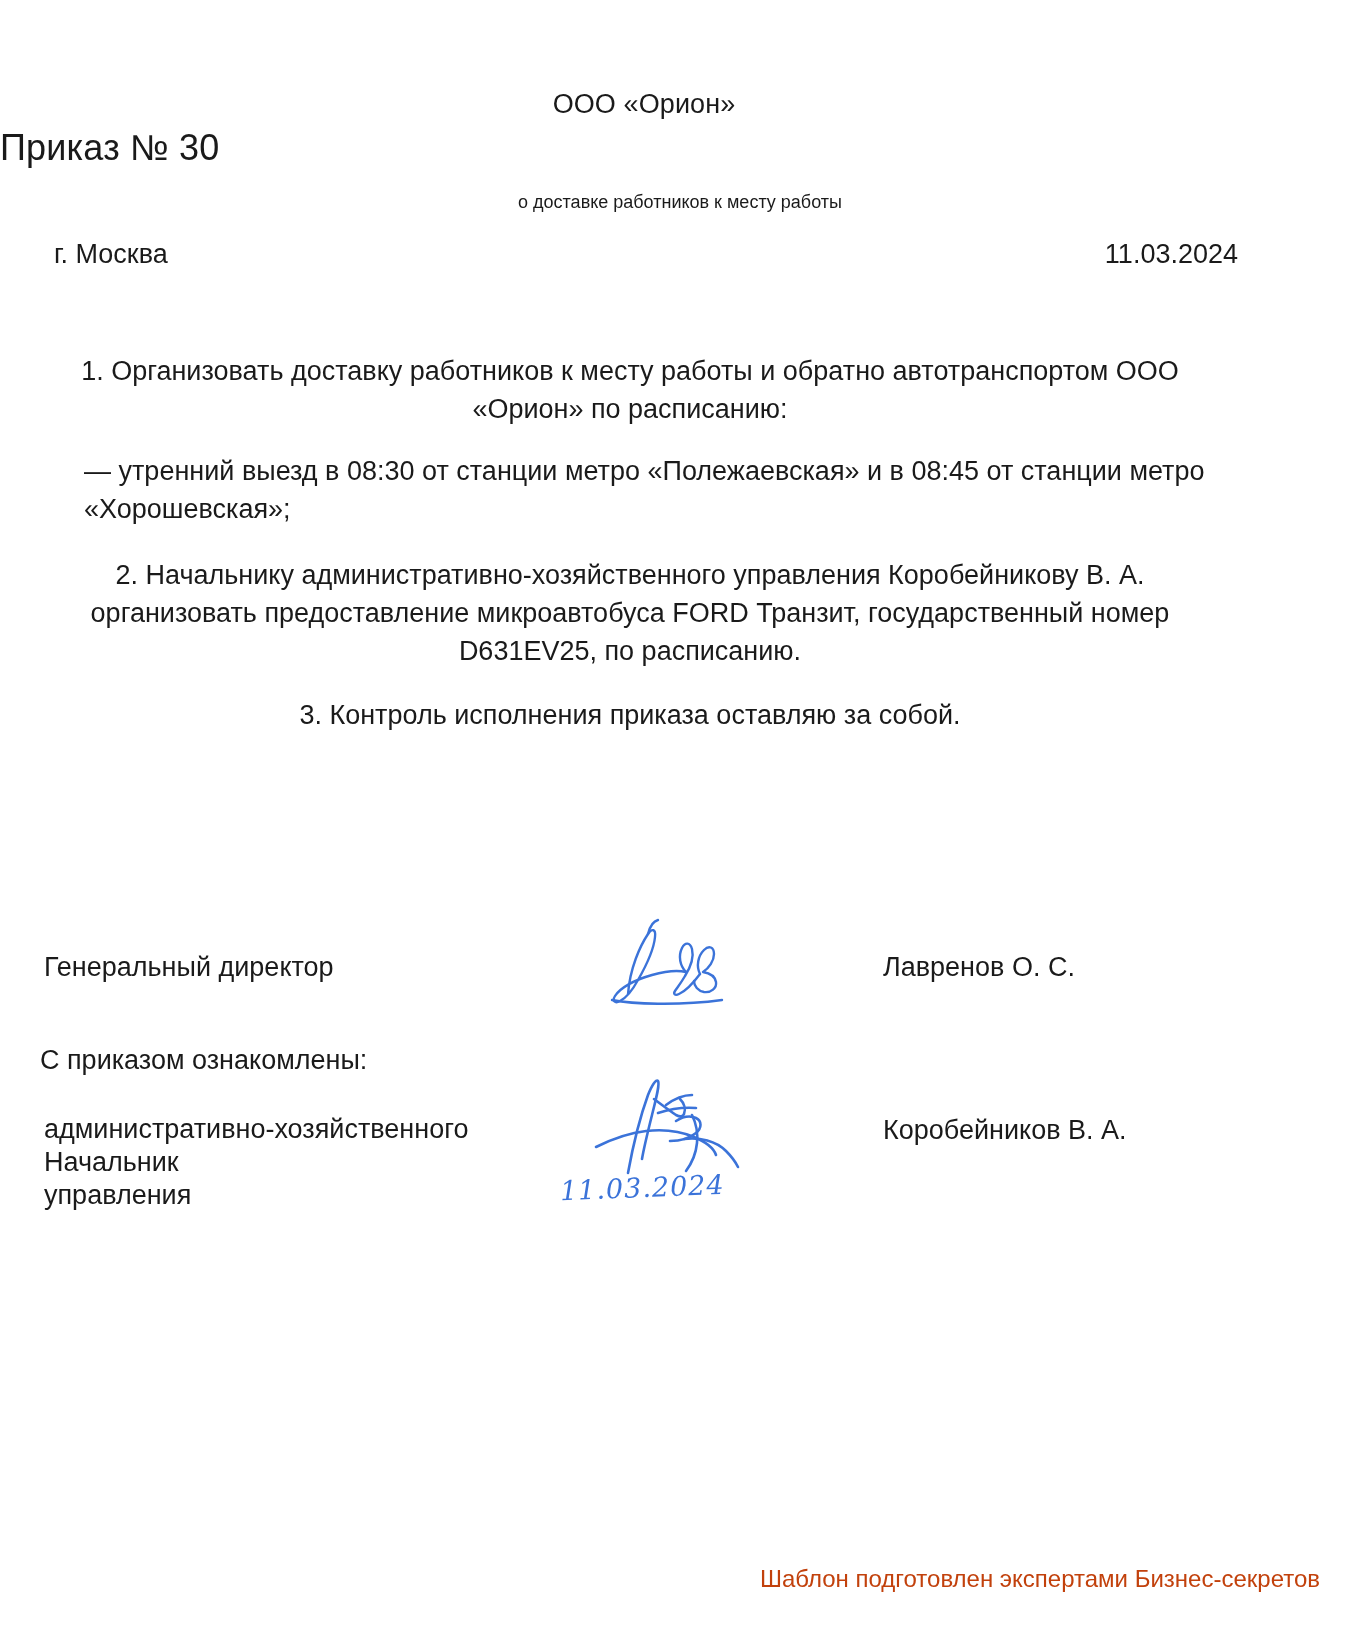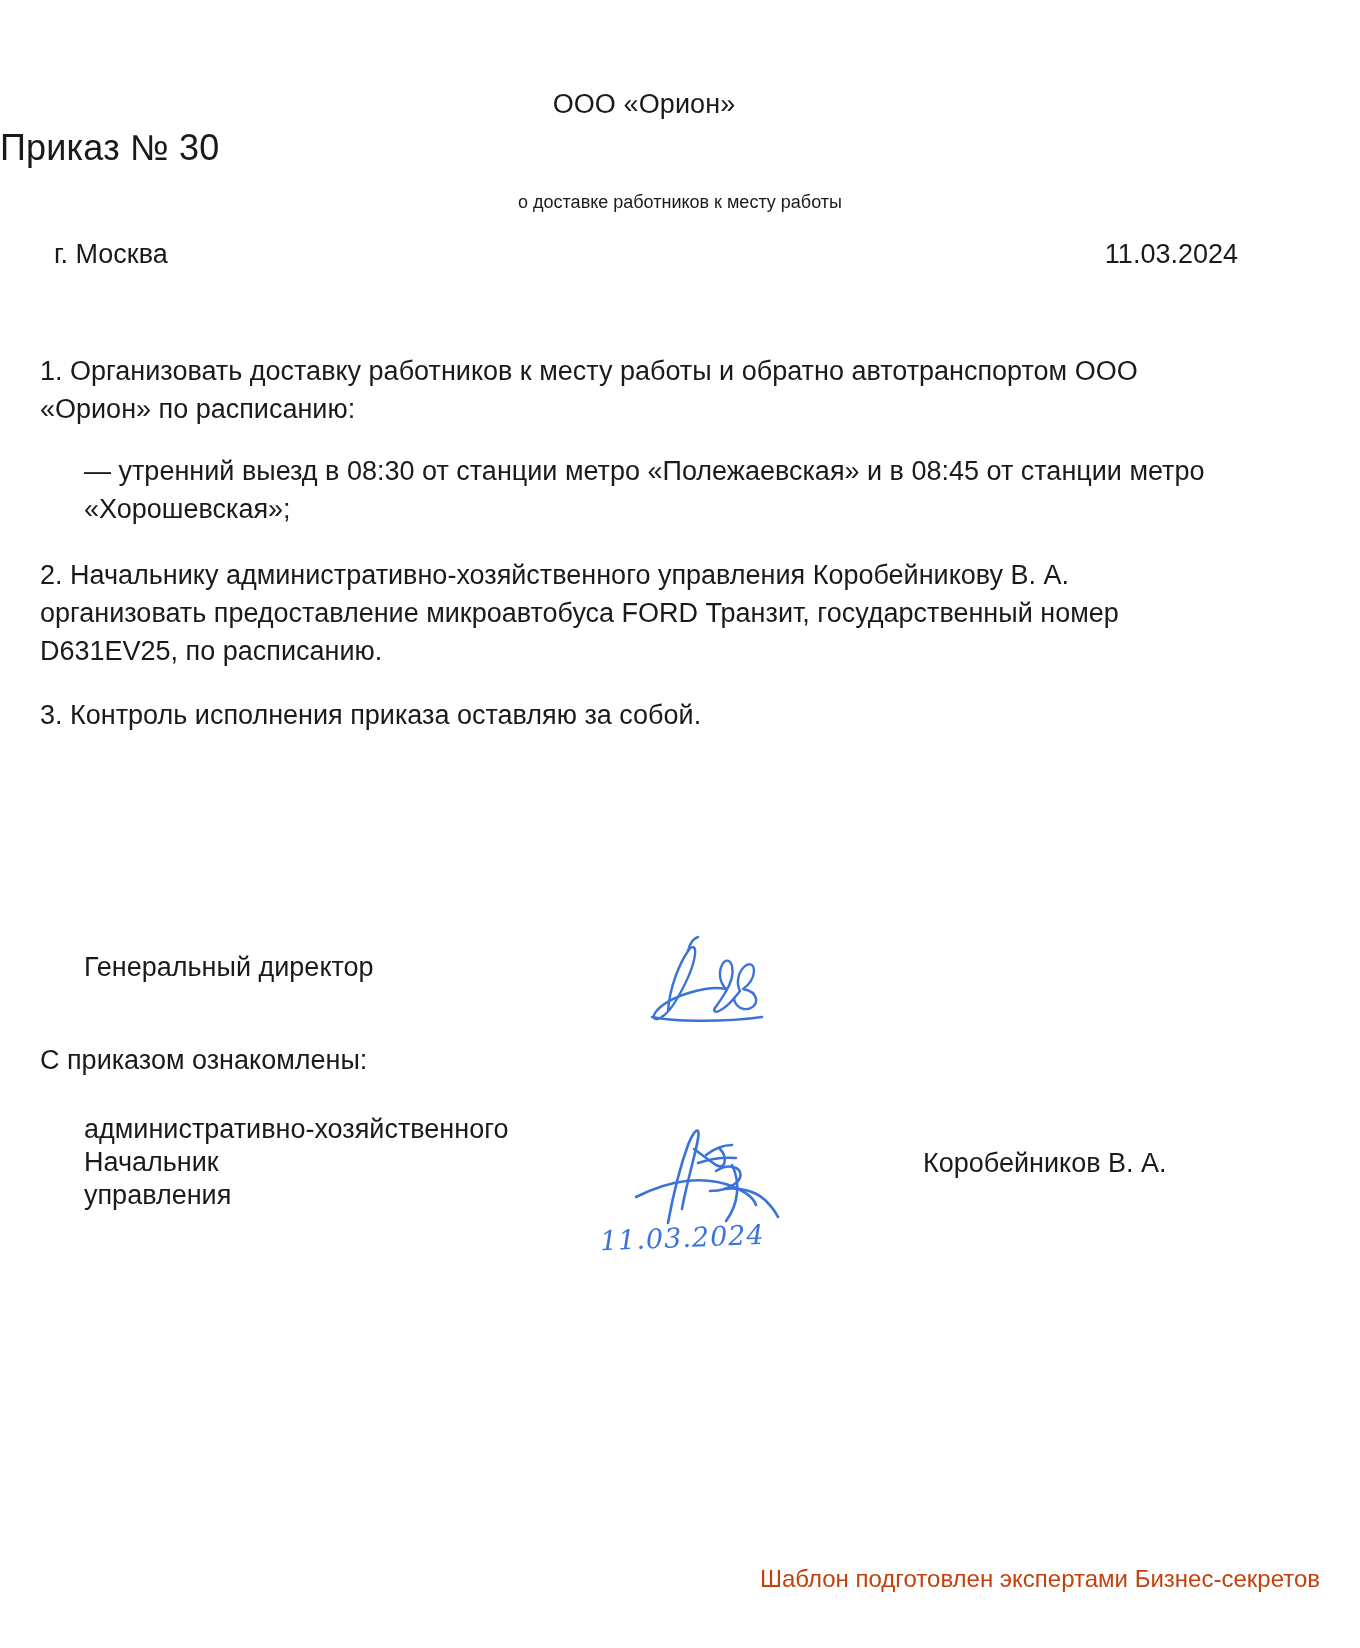--- a/index.html
+++ b/index.html
@@ -77,21 +77,21 @@
   .body-block {
     position: absolute;
     top: 352px;
     left: 40px;
     width: 1180px;
   }
   .para {
     font-size: 27px;
     line-height: 38px;
     margin: 0 0 26px 0;
-    text-align: left;
+    text-align: center;
   }
   .para.tight { margin-bottom: 24px; }
   .bullet {
     font-size: 27px;
     line-height: 38px;
     margin: 0 0 24px 0;
     padding-left: 44px;
     text-indent: 0;
   }
   .bullet-wide { margin-bottom: 28px; }
@@ -99,24 +99,23 @@
   
   .sig-area {
     position: absolute;
     top: 950px;
     left: 40px;
     width: 1200px;
   }
   .sig-row {
     position: relative;
     display: flex;
-    align-items: center;
-    font-size: 27px;
-    line-height: 34px;
-    margin-left: 40px;
+    align-items: flex-start;
+    font-size: 27px;
+    line-height: 34px;
   }
   .sig-role {
     width: 500px;
     padding-left: 4px;
   }
   .sig-role .role-multiline {
     line-height: 33px;
   }
   .sig-mark {
     width: 335px;
@@ -206,20 +205,21 @@
         <svg class="sig-svg sig-director" width="220" height="110" viewBox="0 0 220 110" fill="none">
           <g stroke="#3b73d9" stroke-width="2.4" stroke-linecap="round" stroke-linejoin="round" fill="none">
             <path d="M46 86 C48 60 58 38 66 26 C70 20 74 21 73 29 C72 40 64 58 56 72 C50 83 44 90 38 93 C33 96 30 93 33 88 C38 80 52 72 70 67 C84 63 96 62 104 64"></path>
             <path d="M104 64 C98 58 96 48 100 40 C103 34 108 34 110 41 C112 49 108 60 103 68 C99 75 95 80 93 83 C91 86 93 88 97 86 C104 83 112 74 118 66"></path>
             <path d="M118 66 C114 58 116 48 122 42 C127 37 132 39 132 46 C132 53 127 60 121 64 C127 65 133 68 134 74 C135 80 129 85 122 84 C116 83 112 78 112 73"></path>
             <path d="M30 92 C50 96 96 98 140 92"></path>
             <path d="M66 26 C68 18 72 13 76 12"></path>
           </g>
         </svg>
       </div>
+      <div class="sig-name">Лавренов О. С.</div>
     </div>
   </div>
 
   <div class="ack-line">С приказом ознакомлены:</div>
 
   <div class="sig-area-2">
     <div class="sig-row">
       <div class="sig-role">
         <div class="role-multiline">административно-хозяйственного</div>
         <div class="role-multiline">Начальник</div>

